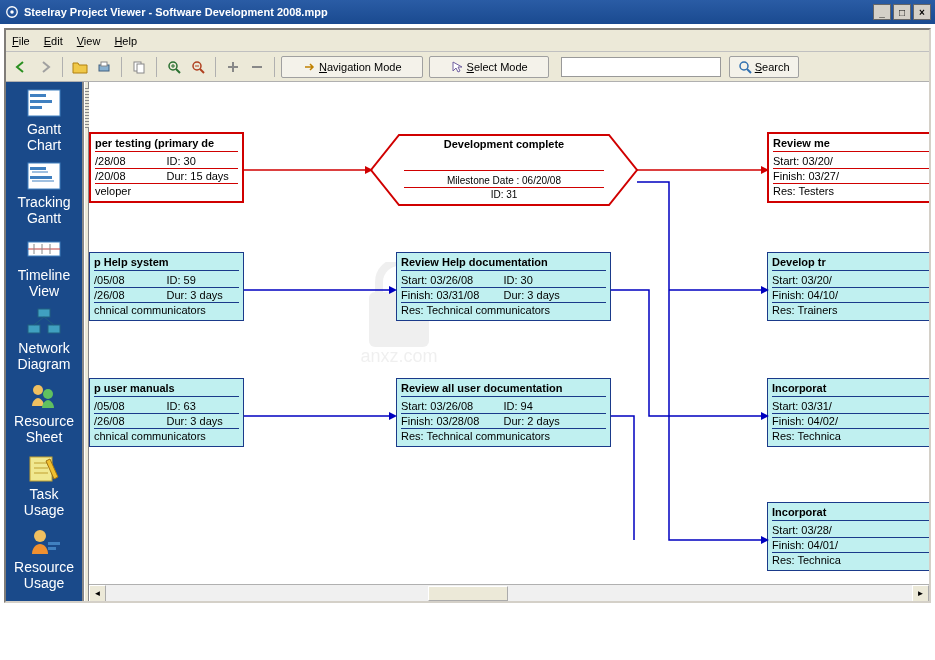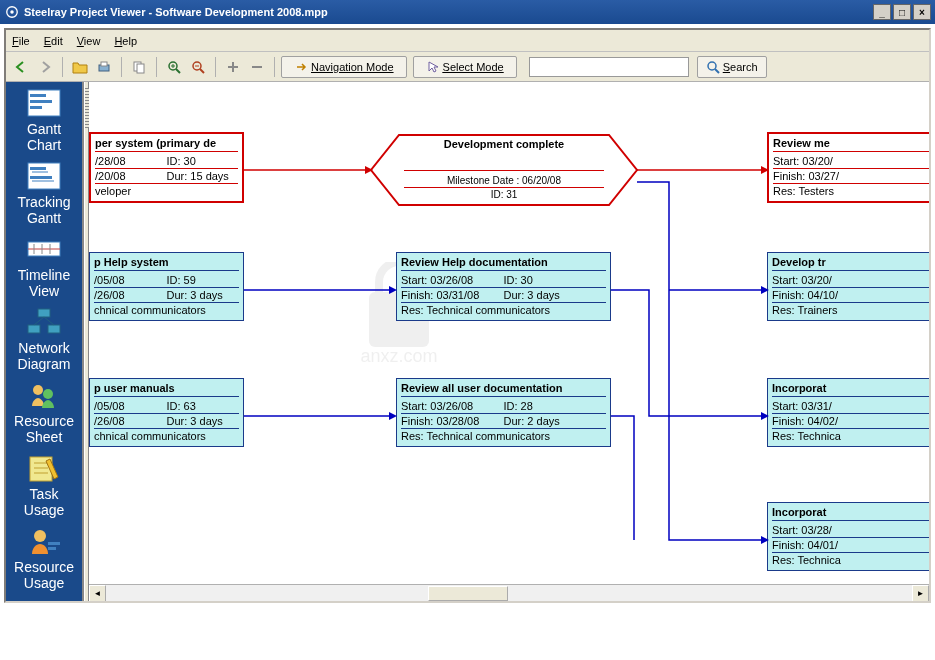--- a/index.html
+++ b/index.html
@@ -17,21 +17,21 @@
 
 
 .menubar { height: 22px; display: flex; align-items: center; padding: 0 6px; background: #ece9d8; border-bottom: 1px solid #c0c0c0; }
 .menubar span { margin-right: 14px; cursor: default; }
 .menubar span u { text-decoration: underline; }
 
 
 .toolbar { height: 30px; display: flex; align-items: center; background: #ece9d8; padding: 0 4px; border-bottom: 1px solid #b0b0b0; gap: 2px; }
 .tbtn { width: 22px; height: 22px; display: flex; align-items: center; justify-content: center; border: 1px solid transparent; border-radius: 2px; }
 .tsep { width: 1px; height: 20px; background: #b0b0b0; margin: 0 4px; }
-.modebtn { height: 22px; padding: 0 12px; display: flex; align-items: center; border: 1px solid #a0a0a0; border-radius: 2px; background: #f4f2ea; margin-right: 4px; gap:3px;text-decoration:underline; }
+.modebtn { height: 22px; padding: 0 20px; display: flex; align-items: center; border: 1px solid #a0a0a0; border-radius: 2px; background: #f4f2ea; margin-right: 4px; gap:3px; }
 .searchbox { width: 160px; height: 20px; border: 1px solid #999; background: #fff; margin: 0 6px; }
 .searchbtn { height: 22px; padding: 0 8px; display: flex; align-items: center; border: 1px solid #a0a0a0; border-radius: 2px; background: #f4f2ea; gap:3px; }
 
 
 .mainarea { flex: 1; display: flex; overflow: hidden; }
 .sidebar { width: 78px; background: #1a4a8a; border-right: 2px solid #888; display: flex; flex-direction: column; align-items: center; padding-top: 6px; overflow: hidden; }
 .sbitem { width: 70px; text-align: center; color: #fff; font-size: 14px; margin-bottom: 8px; cursor: pointer; }
 .sbicon { width: 36px; height: 30px; margin: 0 auto 3px; display:flex; align-items:center; justify-content:center; }
 .sbicon svg { width: 36px; height: 30px; }
 
@@ -276,21 +276,21 @@
 
         <div class="watermark">
           <svg width="100" height="110" viewBox="0 0 100 110">
               <rect x="20" y="30" width="60" height="55" rx="6" fill="#999"></rect>
               <path d="M30 30v-10a20 20 0 0 1 40 0v10" fill="none" stroke="#999" stroke-width="8"></path>
               <text x="50" y="100" text-anchor="middle" font-size="18" fill="#999">anxz.com</text>
             </svg>
         </div>
 
         <div class="task red" style="left:0; top:50px; width:155px;">
-          <div class="title">per system (primary de</div>
+          <div class="title">per testing (primary de</div>
           <div class="row">
               <span class="cell">/28/08</span>
               <span class="cell">ID:  30</span>
             </div>
           <div class="row">
               <span class="cell">/20/08</span>
               <span class="cell">Dur: 15 days</span>
             </div>
           <div class="row">
               <span>veloper</span>
@@ -350,21 +350,21 @@
             </div>
           <div class="row">
               <span>Res:  Technical communicators</span>
             </div>
         </div>
 
         <div class="task" style="left:307px; top:296px; width:215px;">
           <div class="title">Review all user documentation</div>
           <div class="row">
               <span class="cell">Start:  03/26/08</span>
-              <span class="cell">ID:  28</span>
+              <span class="cell">ID:  94</span>
             </div>
           <div class="row">
               <span class="cell">Finish: 03/28/08</span>
               <span class="cell">Dur: 2 days</span>
             </div>
           <div class="row">
               <span>Res:  Technical communicators</span>
             </div>
         </div>
 

